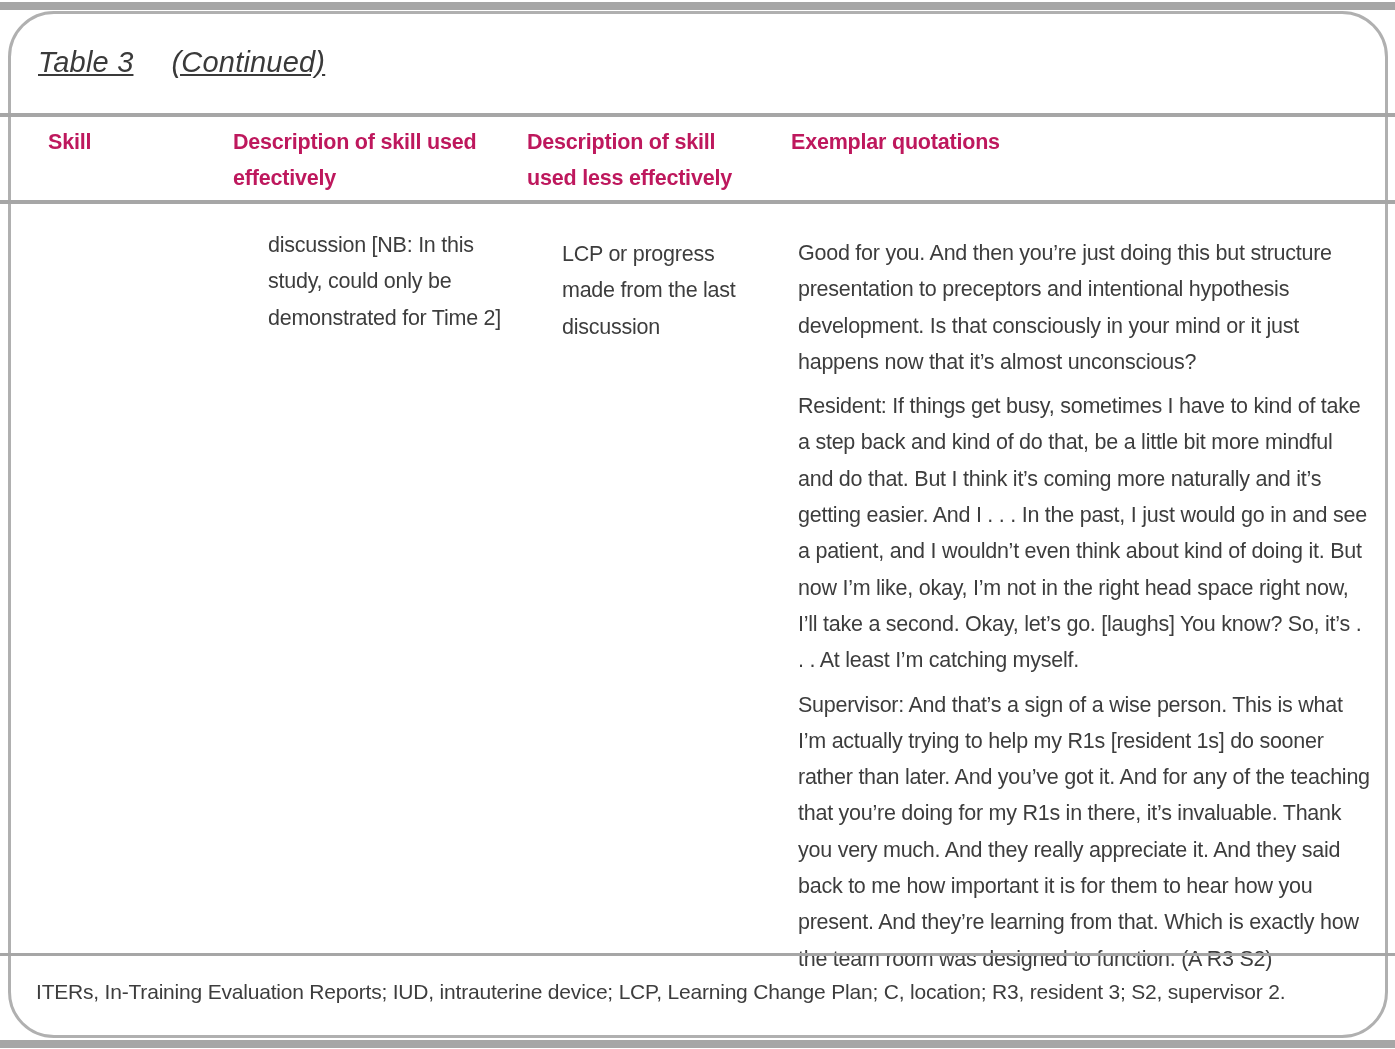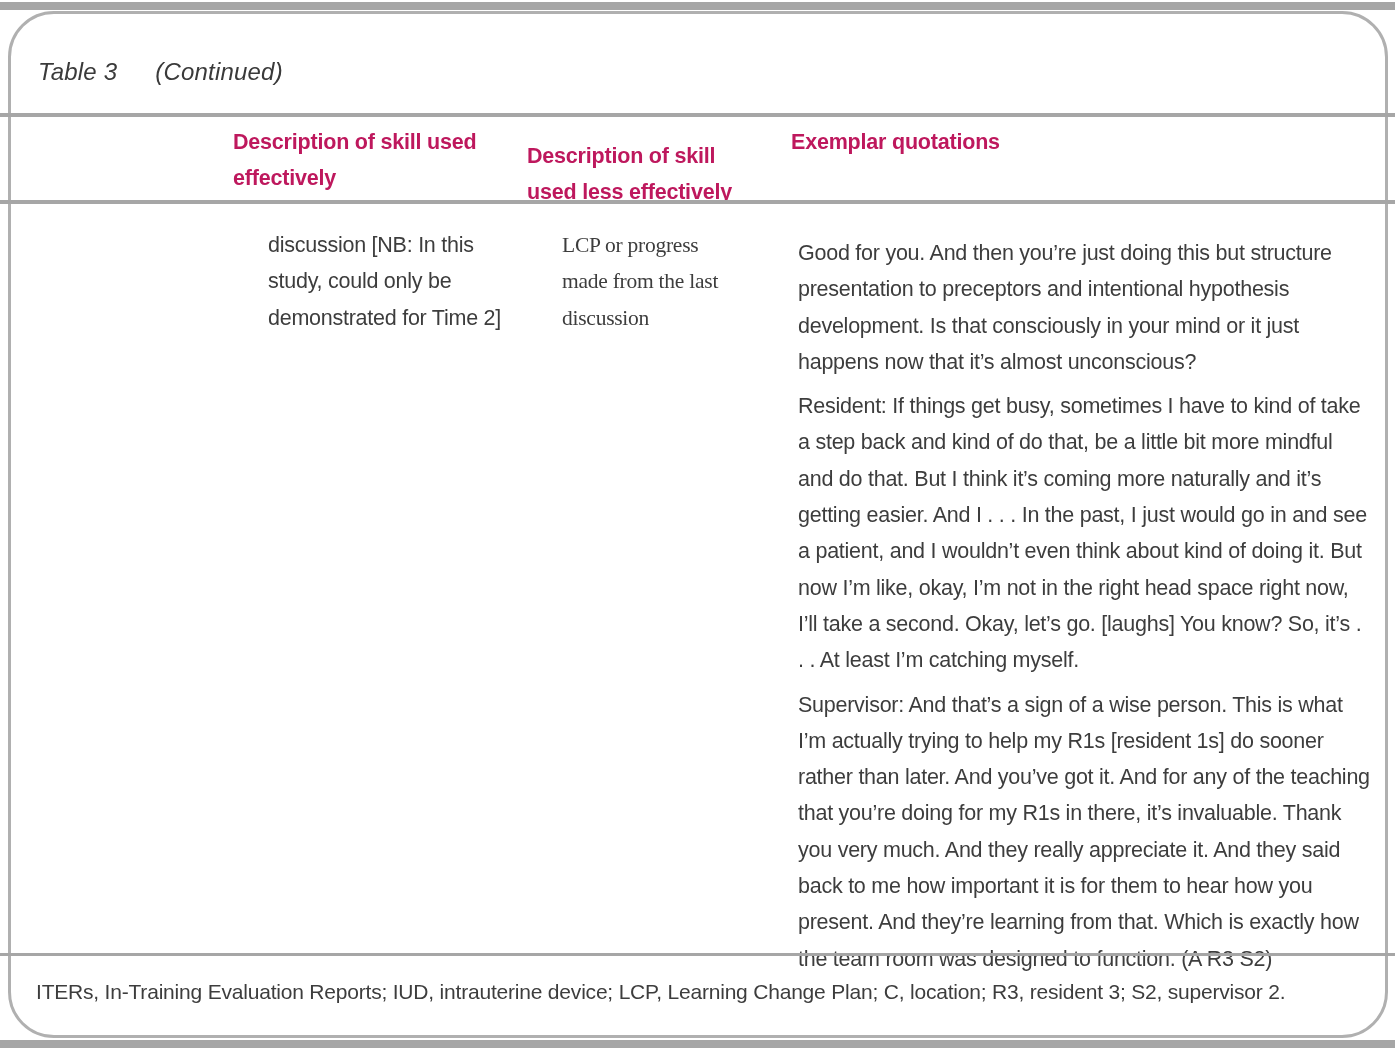--- a/index.html
+++ b/index.html
@@ -40,50 +40,51 @@
     top: 11px;
     width: 1374px;
     height: 1021px;
     border: 3px solid #b0b0b0;
     border-radius: 46px;
     background: transparent;
   }
   .caption {
     position: absolute;
     left: 38px;
-    top: 58px;
-    font-size: 24px;
+    top: 46px;
+    font-size: 29px;
     font-style: italic;
     color: #3a3a3a;
     letter-spacing: 0.2px;
+    text-decoration: underline;
   }
   .caption .cont { margin-left: 38px; }
   .th {
     position: absolute;
     font-weight: bold;
     font-size: 21.5px;
     line-height: 36px;
     color: #be185d;
     letter-spacing: -0.2px;
     display: flex;
     align-items: flex-start;
   }
   .th-skill          { left: 48px;  top: 124px; width: 170px; height: 62px; }
   .th-effective      { left: 233px; top: 124px; width: 272px; height: 62px; }
-  .th-less-effective { left: 527px; top: 138px; width: 222px; height: 62px; }
+  .th-less-effective { left: 527px; top: 124px; width: 222px; height: 62px; }
   .th-quotations     { left: 785px; top: 124px; width: 400px; height: 62px; margin-left: 6px; }
   .cell {
     position: absolute;
     font-size: 21.5px;
     line-height: 36.3px;
     color: #3d3d3d;
     letter-spacing: -0.25px;
   }
   .cell-effective      { left: 268px; top: 227px; width: 248px; }
-  .cell-less-effective { left: 562px; top: 227px; width: 186px; font-family: Liberation Serif, serif; }
+  .cell-less-effective { left: 562px; top: 236px; width: 186px; }
   .cell-quotations     { left: 790px; top: 227px; width: 588px; }
   .cell-quotations p   { margin: 8px; }
   .footnote {
     position: absolute;
     left: 36px;
     top: 977px;
     width: 1350px;
     font-size: 21px;
     line-height: 30px;
     color: #3d3d3d;
@@ -99,20 +100,23 @@
   <div class="hbar bar-top"></div>
 
   <div class="panel"></div>
 
   <div class="caption">
     <span class="label">Table 3</span><span class="cont">(Continued)</span>
   </div>
 
   <div class="rule rule-caption"></div>
 
+  <div class="th th-skill">
+    <span>Skill</span>
+  </div>
   <div class="th th-effective">
     <span>Description of skill used effectively</span>
   </div>
   <div class="th th-less-effective">
     <span>Description of skill used less effectively</span>
   </div>
   <div class="th th-quotations">
     <span>Exemplar quotations</span>
   </div>
 

